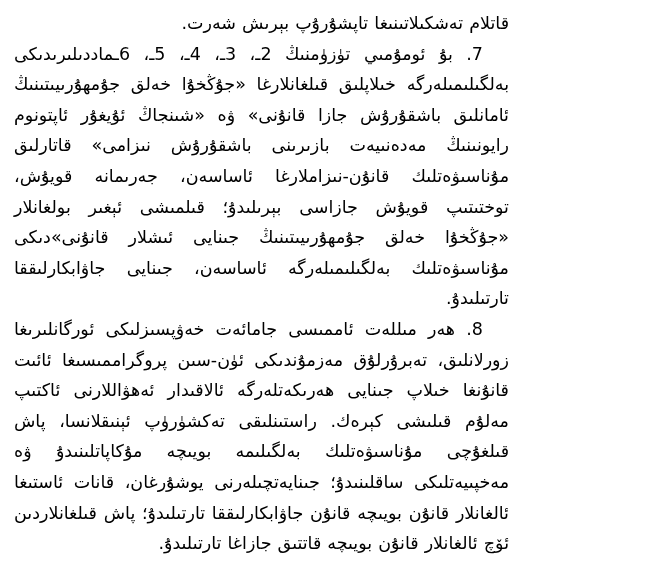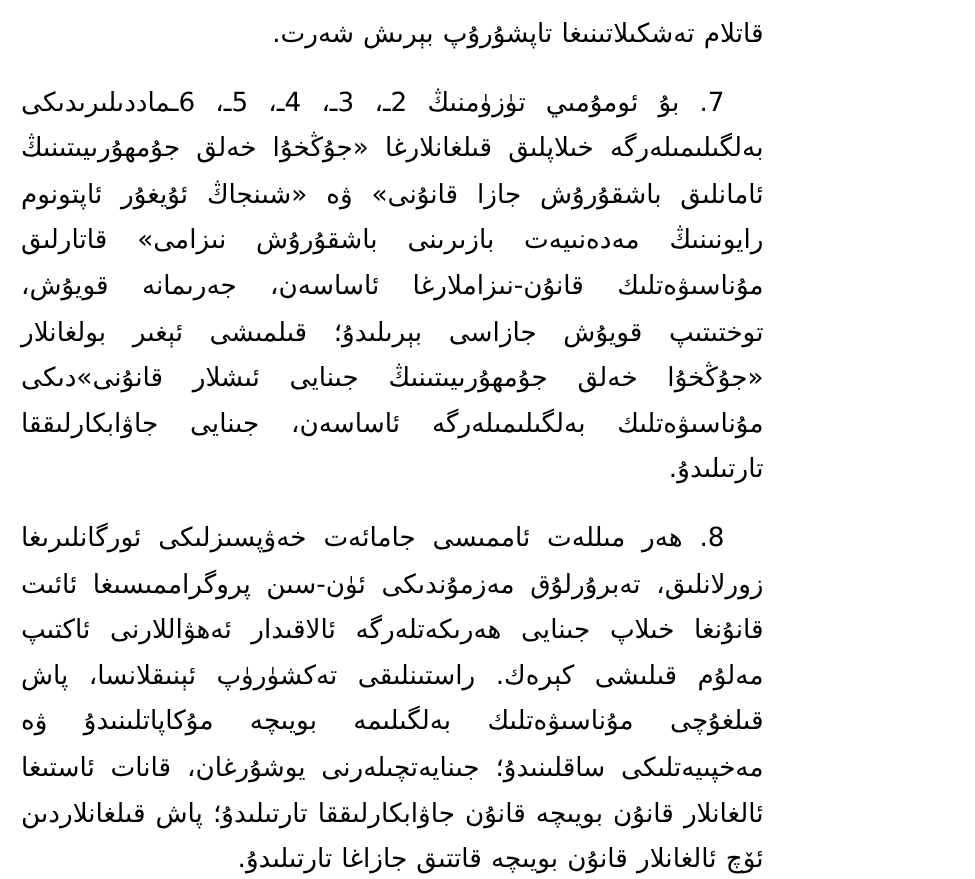--- a/index.html
+++ b/index.html
@@ -35,21 +35,21 @@
     word-spacing: 0.5px;
   }
   .para.first {
     text-indent: 0;
     text-align-last: right;
   }
   .para.tail {
     text-align-last: right;
   }
   .para + .para {
-    margin-top: 15px;
+    margin-top: 0px;
   }
   .indent {
     text-indent: 26px;
   }
 </style>
 </head>
 <body>
 
 <div class="page">
   <p class="para first tail">قاتلام تەشكىلاتىنىغا تاپشۇرۇپ بېرىش شەرت.</p>

